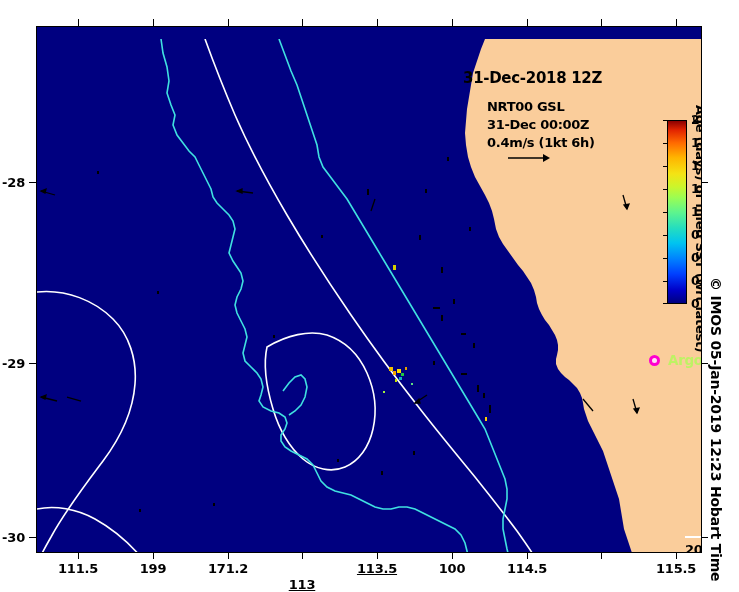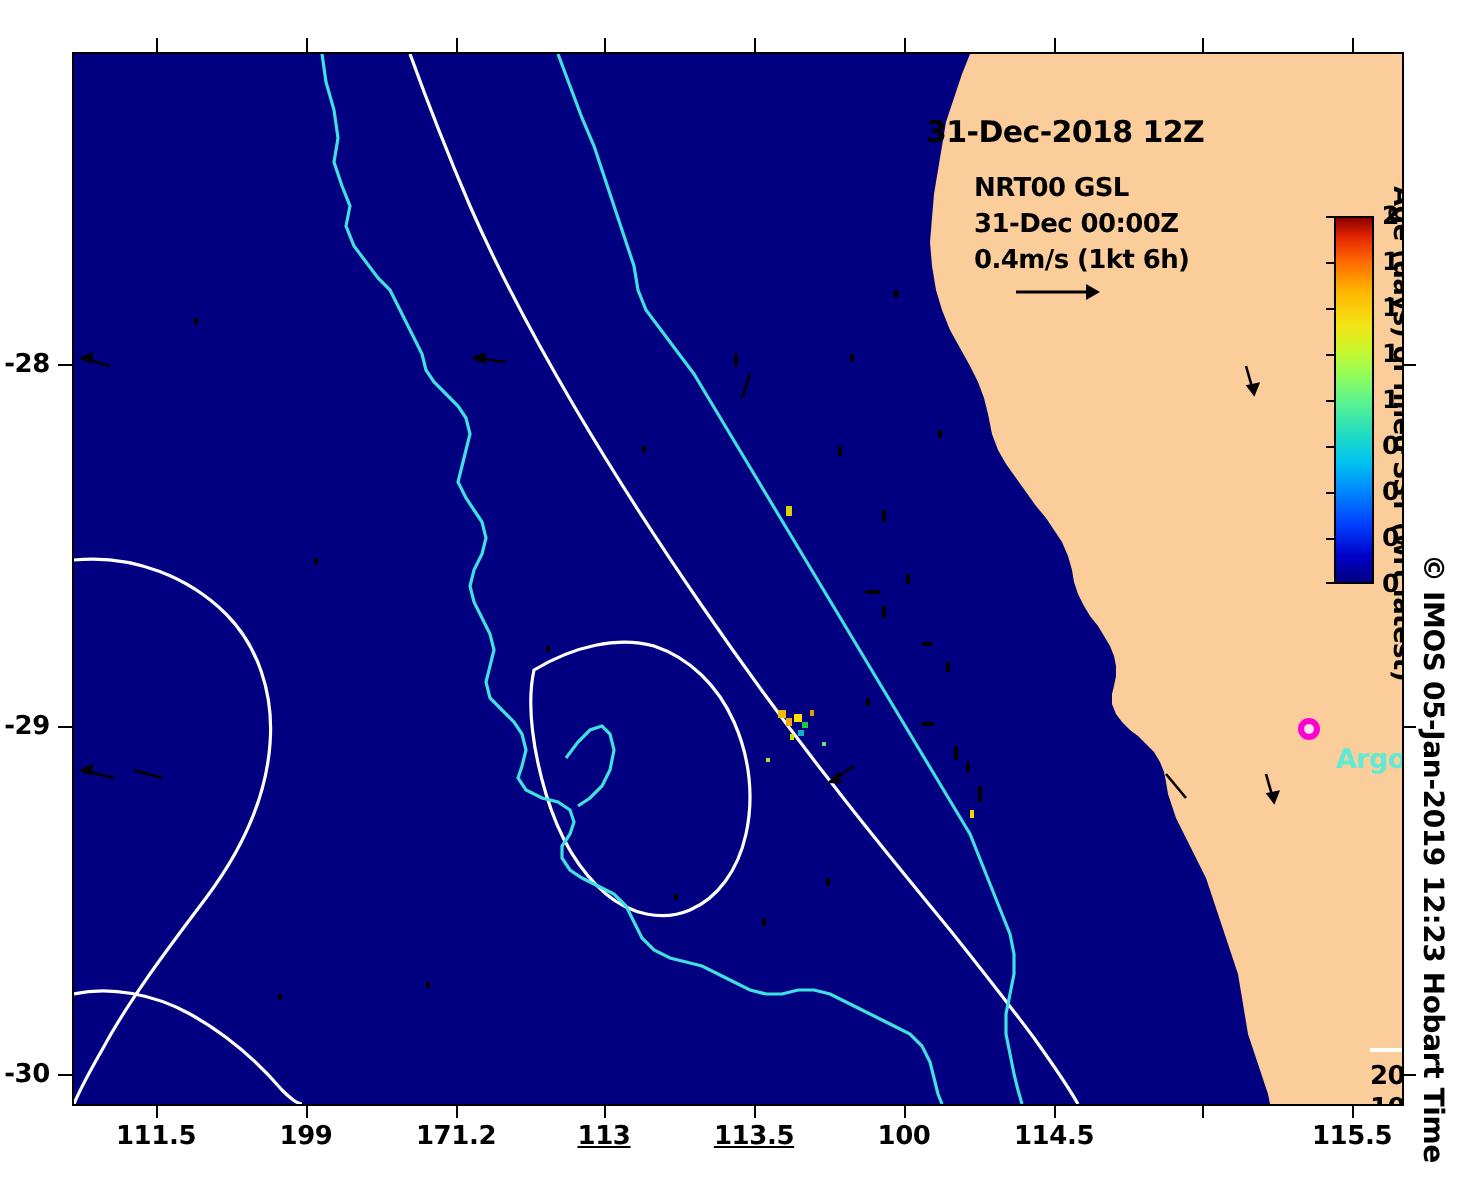--- a/index.html
+++ b/index.html
@@ -3,21 +3,21 @@
 <meta charset="utf-8">
 <style>
   html,body{margin:0;padding:0;background:#ffffff;}
   body{width:739px;height:592px;overflow:hidden;
        font-family:"DejaVu Sans","Liberation Sans",sans-serif;}
   #root{position:relative;width:739px;height:592px;background:#ffffff;}
 
   
   #plot{position:absolute;left:36px;top:26px;width:664px;height:525px;
         background:#000080;border:1px solid #000000;box-sizing:content-box;overflow:hidden;}
-  #plot-inner{position:absolute;left:0;top:0;width:700px;height:525px;}
+  #plot-inner{position:absolute;left:0;top:12px;width:700px;height:525px;}
   #plot svg, #plot-inner svg{position:absolute;left:0;top:0;}
 
   
   .tick-x{position:absolute;width:1px;height:7px;background:#000;top:-7px;}
   .tick-x-b{position:absolute;width:1px;height:7px;background:#000;}
   .tick-y{position:absolute;height:1px;width:7px;background:#000;}
   .xlab{position:absolute;font-size:13px;color:#000;text-align:center;
         width:60px;font-weight:bold;letter-spacing:-0.2px;}
   .ylab{position:absolute;font-size:13px;color:#000;text-align:right;
         width:34px;font-weight:bold;letter-spacing:-0.2px;}
@@ -46,21 +46,21 @@
               font-size:13px;font-weight:bold;color:#000;white-space:nowrap;
               letter-spacing:-0.3px;}
 
   
   #argo-legend{position:absolute;left:612px;top:313px;display:flex;
                align-items:center;gap:8px;}
   .argo-dot{width:11px;height:11px;border-radius:50%;background:#ff00d0;
             position:relative;}
   .argo-dot:after{content:"";position:absolute;left:3px;top:3px;width:5px;
                   height:5px;border-radius:50%;background:#ffe0f5;}
-  #argo-label{font-size:13.5px;font-weight:bold;color:#5eead4;letter-spacing:-0.3px;margin-top:32px;}
+  #argo-label{font-size:13.5px;font-weight:bold;color:#bef264;letter-spacing:-0.3px;}
 
   
   #depth-legend{position:absolute;left:648px;top:500px;}
   .depth-row{position:relative;height:16px;}
   .depth-txt{font-size:13px;font-weight:bold;color:#000;letter-spacing:-0.3px;}
   .depth-line{position:absolute;left:0;width:46px;height:2px;}
 
   
   #copyright{position:absolute;left:724px;top:277px;width:300px;
              transform:rotate(90deg);transform-origin:0 0;
@@ -281,21 +281,21 @@
   <div class="tick-x-b" style="left:302px; top:552px;"></div>
   <div class="tick-x-b" style="left:377px; top:552px;"></div>
   <div class="tick-x-b" style="left:452px; top:552px;"></div>
   <div class="tick-x-b" style="left:527px; top:552px;"></div>
   <div class="tick-x-b" style="left:601px; top:552px;"></div>
   <div class="tick-x-b" style="left:676px; top:552px;"></div>
 
   <div class="xlab" style="left:48px;  top:561px;">111.5</div>
   <div class="xlab" style="left:123px; top:561px;">199</div>
   <div class="xlab" style="left:198px; top:561px;">171.2</div>
-  <div class="xlab" style="left:272px; top:561px;text-decoration:underline;">113</div>
+  <div class="xlab" style="left:272px; top:577px;text-decoration:underline;">113</div>
   <div class="xlab" style="left:347px; top:561px;text-decoration:underline;">113.5</div>
   <div class="xlab" style="left:422px; top:561px;">100</div>
   <div class="xlab" style="left:497px; top:561px;">114.5</div>
   <div class="xlab" style="left:571px; top:573px;margin-top:28px;">115</div>
   <div class="xlab" style="left:646px; top:561px;">115.5</div>
 
   <div class="tick-y" style="left:29px; top:182px;"></div>
   <div class="tick-y" style="left:29px; top:363px;"></div>
   <div class="tick-y" style="left:29px; top:537px;"></div>
 

